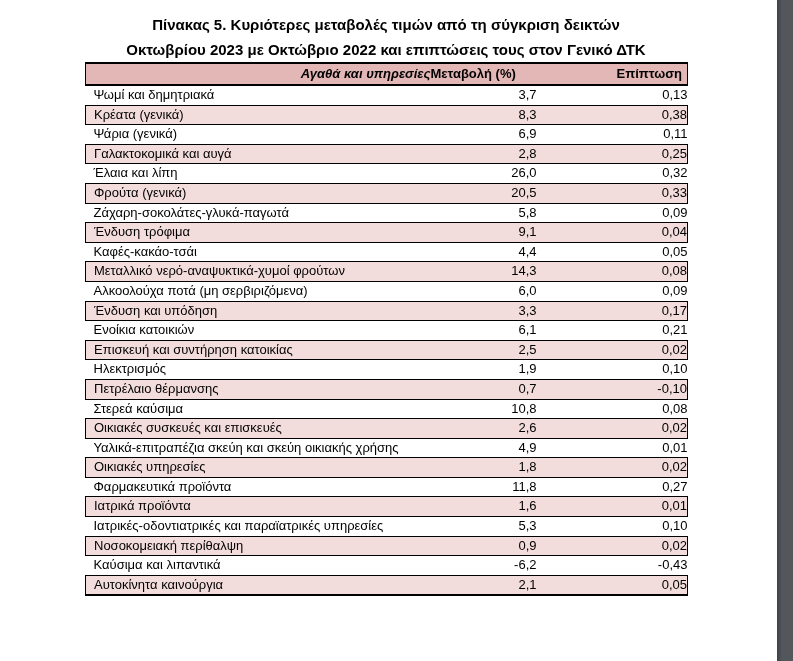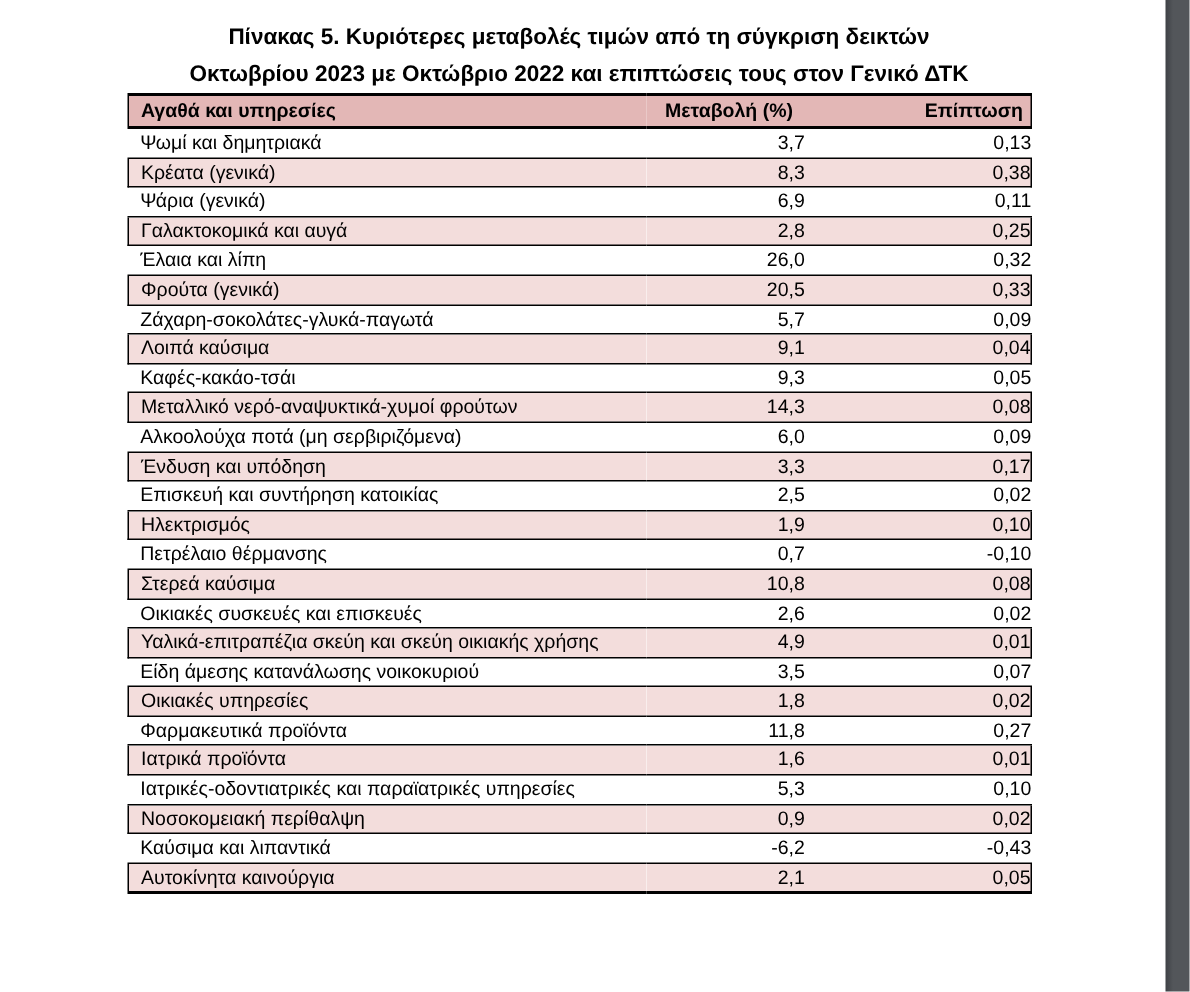--- a/index.html
+++ b/index.html
@@ -57,25 +57,26 @@
     border-top: 2px solid var(--border-c);
     border-bottom: 2px solid var(--border-c);
     height: 20px;
     padding: 0;
     font-size: 13px;
     font-weight: bold;
     line-height: 20px;
   }
   thead th.h-item {
     border-left: 1px solid var(--border-c);
+    text-align: right;
+    padding-left: 8px;
+    font-style: italic;
+  }
+  thead th.h-change {
     text-align: left;
-    padding-left: 8px;
-  }
-  thead th.h-change {
-    text-align: center;
     padding-right: 4px;
   }
   thead th.h-impact {
     border-right: 1px solid var(--border-c);
     text-align: right;
     padding-right: 5px;
   }
   tbody td {
     border-bottom: 1px solid var(--border-c);
     height: 18.6px;
@@ -145,49 +146,54 @@
             <td>26,0</td>
             <td>0,32</td>
           </tr>
           <tr>
             <td>Φρούτα (γενικά)</td>
             <td>20,5</td>
             <td>0,33</td>
           </tr>
           <tr>
             <td>Ζάχαρη-σοκολάτες-γλυκά-παγωτά</td>
-            <td>5,7</td>
+            <td>5,8</td>
             <td>0,09</td>
           </tr>
           <tr>
-            <td>Λοιπά καύσιμα</td>
+            <td>Ένδυση τρόφιμα</td>
             <td>9,1</td>
             <td>0,04</td>
           </tr>
           <tr>
             <td>Καφές-κακάο-τσάι</td>
-            <td>9,3</td>
+            <td>4,4</td>
             <td>0,05</td>
           </tr>
           <tr>
             <td>Μεταλλικό νερό-αναψυκτικά-χυμοί φρούτων</td>
             <td>14,3</td>
             <td>0,08</td>
           </tr>
           <tr>
             <td>Αλκοολούχα ποτά (μη σερβιριζόμενα)</td>
             <td>6,0</td>
             <td>0,09</td>
           </tr>
           <tr>
             <td>Ένδυση και υπόδηση</td>
             <td>3,3</td>
             <td>0,17</td>
           </tr>
           <tr>
+            <td>Ενοίκια κατοικιών</td>
+            <td>6,1</td>
+            <td>0,21</td>
+          </tr>
+          <tr>
             <td>Επισκευή και συντήρηση κατοικίας</td>
             <td>2,5</td>
             <td>0,02</td>
           </tr>
           <tr>
             <td>Ηλεκτρισμός</td>
             <td>1,9</td>
             <td>0,10</td>
           </tr>
           <tr>
@@ -202,25 +208,20 @@
           </tr>
           <tr>
             <td>Οικιακές συσκευές και επισκευές</td>
             <td>2,6</td>
             <td>0,02</td>
           </tr>
           <tr>
             <td>Υαλικά-επιτραπέζια σκεύη και σκεύη οικιακής χρήσης</td>
             <td>4,9</td>
             <td>0,01</td>
-          </tr>
-          <tr>
-            <td>Είδη άμεσης κατανάλωσης νοικοκυριού</td>
-            <td>3,5</td>
-            <td>0,07</td>
           </tr>
           <tr>
             <td>Οικιακές υπηρεσίες</td>
             <td>1,8</td>
             <td>0,02</td>
           </tr>
           <tr>
             <td>Φαρμακευτικά προϊόντα</td>
             <td>11,8</td>
             <td>0,27</td>

